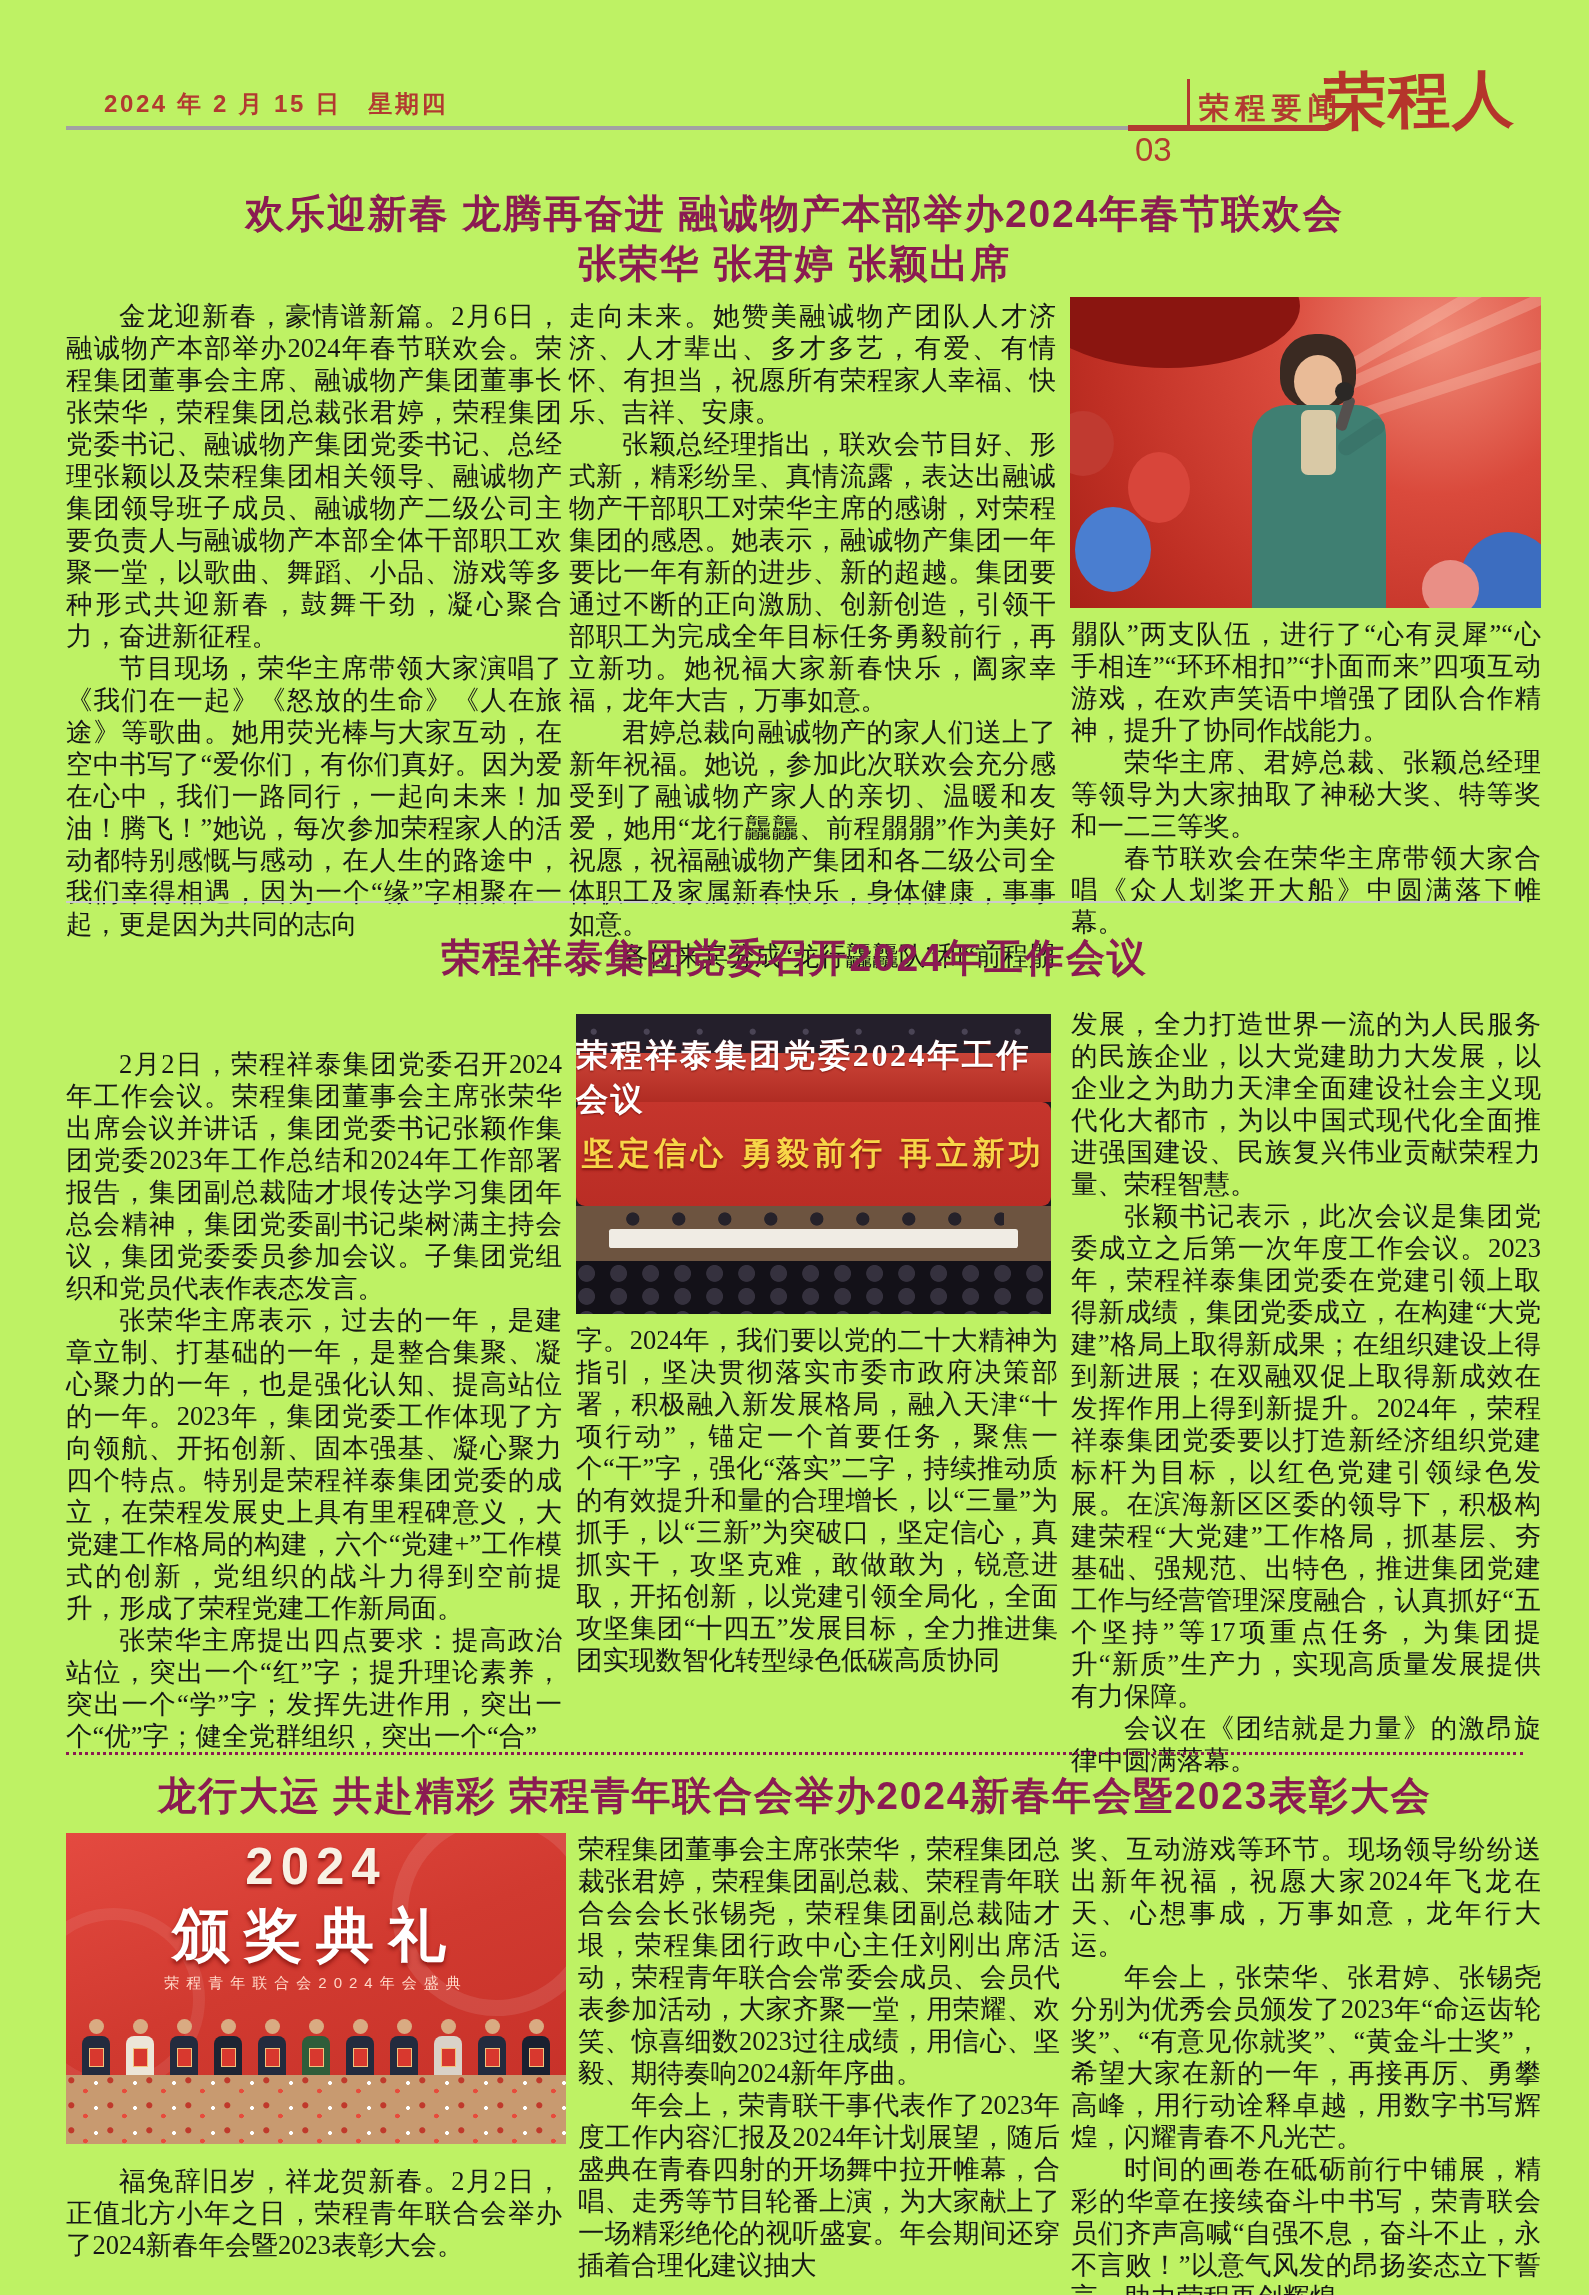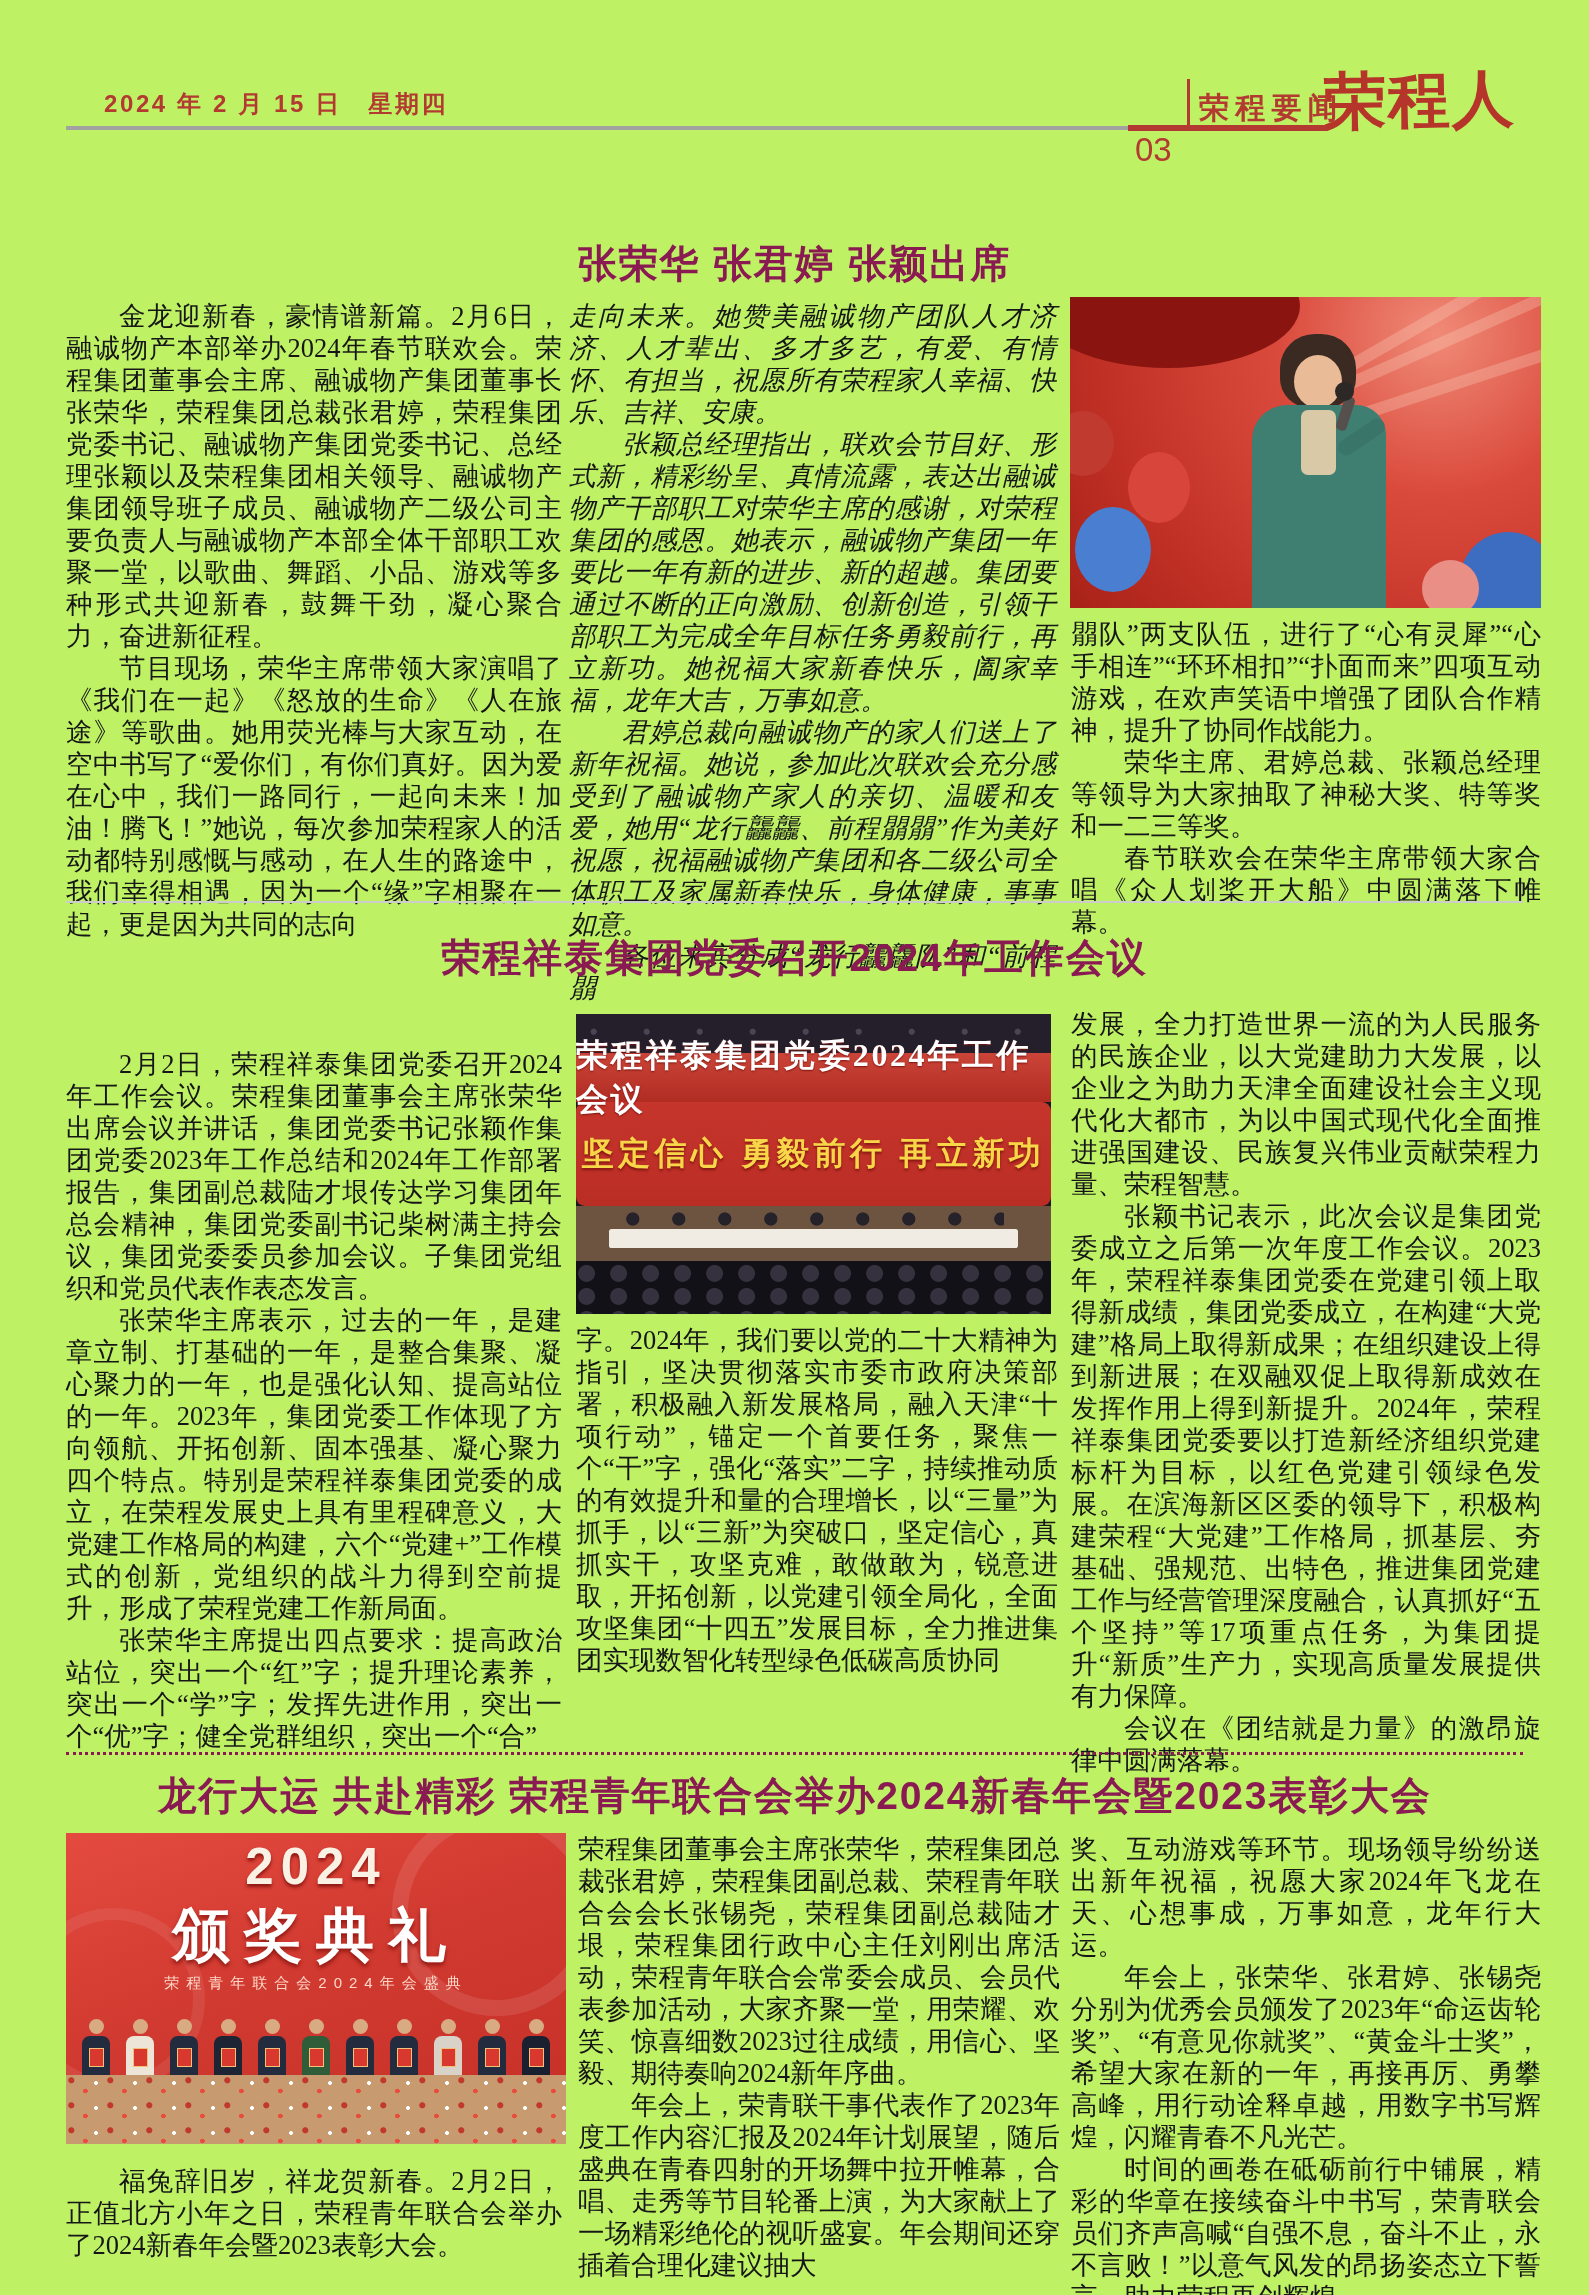--- a/index.html
+++ b/index.html
@@ -29,21 +29,21 @@
   .hl-a3{top:1769px;}
 
   .thin-line{position:absolute;left:66px;top:901px;width:1457px;height:1.8px;background:#cccccc;}
   .dotted-div{position:absolute;left:66px;top:1752px;width:1457px;border-top:3.5px dotted #8a1b52;}
 
   
   .col{position:absolute;font-size:26.5px;line-height:32px;text-align:justify;color:#161616;}
   .col p{margin:0;text-indent:2em;}
   .col p.noind{text-indent:0;}
   .a1c1{left:66px;  top:300px;width:496px;height:576px;}
-  .a1c2{left:569px; top:300px;width:487px;height:576px;font-style:italic;}
+  .a1c2{left:569px; top:300px;width:487px;height:576px;}
   .a1c3{left:1071px;top:618px;width:470px;height:265px;}
   .a2c1{left:66px;  top:1008px;width:496px;height:733px;margin-top:40px;}
   .a2c2{left:576px; top:1324px;width:482px;height:415px;}
   .a2c3{left:1071px;top:1008px;width:470px;height:733px;}
   .a3cap{left:66px; top:2165px;width:496px;height:124px;}
   .a3c2{left:578px; top:1833px;width:482px;height:441px;}
   .a3c3{left:1071px;top:1833px;width:470px;height:441px;}
 
   
   .photo{position:absolute;overflow:hidden;}
@@ -120,20 +120,21 @@
 <div class="page">
 
   <div class="hdr-date">2024 年 2 月 15 日　星期四</div>
   <div class="rule-gray"></div>
   <div class="rule-red"></div>
   <div class="hdr-pageno">03</div>
   <div class="hdr-vbar"></div>
   <div class="hdr-section">荣程要闻</div>
   <div class="masthead">荣程人</div>
 
+  <div class="headline hl-a1-1">欢乐迎新春  龙腾再奋进  融诚物产本部举办2024年春节联欢会</div>
   <div class="headline hl-a1-2">张荣华  张君婷  张颖出席</div>
 
   <div class="col a1c1">
     <p>金龙迎新春，豪情谱新篇。2月6日，融诚物产本部举办2024年春节联欢会。荣程集团董事会主席、融诚物产集团董事长张荣华，荣程集团总裁张君婷，荣程集团党委书记、融诚物产集团党委书记、总经理张颖以及荣程集团相关领导、融诚物产集团领导班子成员、融诚物产二级公司主要负责人与融诚物产本部全体干部职工欢聚一堂，以歌曲、舞蹈、小品、游戏等多种形式共迎新春，鼓舞干劲，凝心聚合力，奋进新征程。</p>
     <p>节目现场，荣华主席带领大家演唱了《我们在一起》《怒放的生命》《人在旅途》等歌曲。她用荧光棒与大家互动，在空中书写了“爱你们，有你们真好。因为爱在心中，我们一路同行，一起向未来！加油！腾飞！”她说，每次参加荣程家人的活动都特别感慨与感动，在人生的路途中，我们幸得相遇，因为一个“缘”字相聚在一起，更是因为共同的志向</p>
   </div>
   <div class="col a1c2">
     <p class="noind">走向未来。她赞美融诚物产团队人才济济、人才辈出、多才多艺，有爱、有情怀、有担当，祝愿所有荣程家人幸福、快乐、吉祥、安康。</p>
     <p>张颖总经理指出，联欢会节目好、形式新，精彩纷呈、真情流露，表达出融诚物产干部职工对荣华主席的感谢，对荣程集团的感恩。她表示，融诚物产集团一年要比一年有新的进步、新的超越。集团要通过不断的正向激励、创新创造，引领干部职工为完成全年目标任务勇毅前行，再立新功。她祝福大家新春快乐，阖家幸福，龙年大吉，万事如意。</p>
     <p>君婷总裁向融诚物产的家人们送上了新年祝福。她说，参加此次联欢会充分感受到了融诚物产家人的亲切、温暖和友爱，她用“龙行龘龘、前程朤朤”作为美好祝愿，祝福融诚物产集团和各二级公司全体职工及家属新春快乐，身体健康，事事如意。</p>

